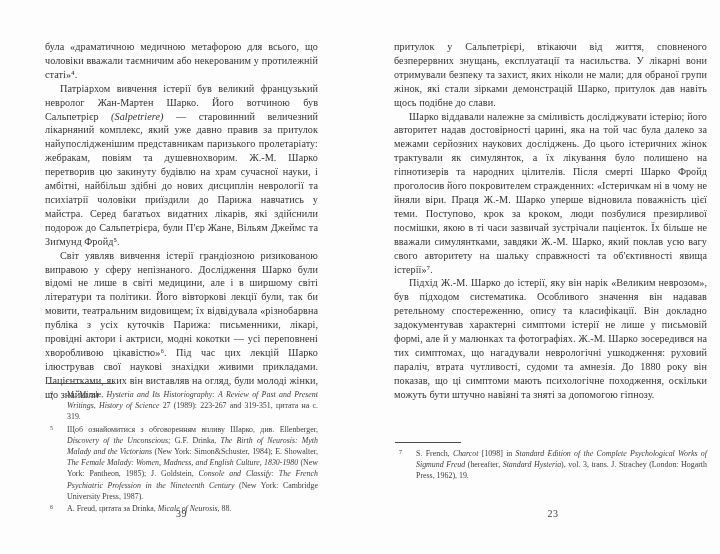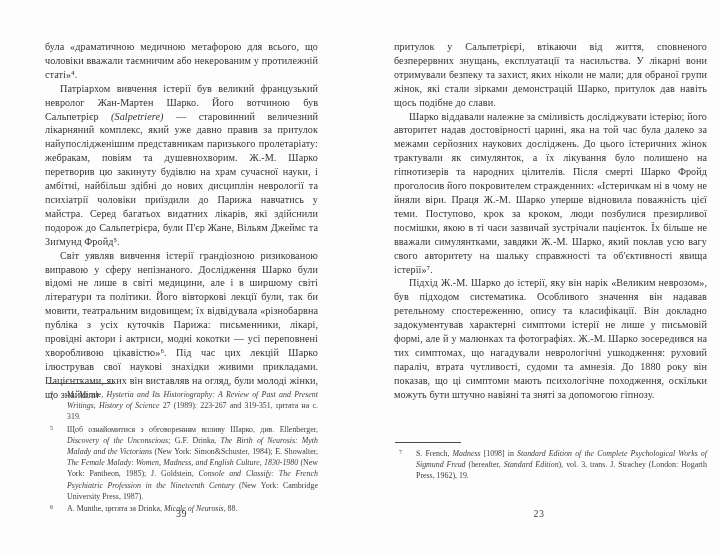--- a/index.html
+++ b/index.html
@@ -40,21 +40,21 @@
     font-size:6px;line-height:11.2px;vertical-align:top;
     position:relative;top:-1px;
   }
   .fnt{flex:1;}
   .pagenum{
     position:absolute;top:468px;
     font-size:10px;color:#3c3c3c;letter-spacing:0.5px;
     text-align:center;
   }
   .page.left .pagenum{left:0;width:273px;}
-  .page.right .pagenum{left:0;width:290px;}
+  .page.right .pagenum{left:14px;width:290px;}
 </style>
 </head>
 <body>
 
 <div class="sheet">
 
   <section class="page left">
     <div class="body">
       <p class="para cont"><span>була «драматичною медичною метафорою для всього, що чоловіки вважали таємничим або некерованим у протилежній статі»⁴.</span></p>
       <p class="para"><span>Патріархом вивчення істерії був великий французький невролог Жан-Мартен Шарко. Його вотчиною був Сальпетрієр </span><span class="it">(Salpetriere)</span><span> — старовинний величезний лікарняний комплекс, який уже давно правив за притулок найупослідженішим представникам паризького пролетаріату: жебракам, повіям та душевнохворим. Ж.-М. Шарко перетворив цю закинуту будівлю на храм сучасної науки, і амбітні, найбільш здібні до нових дисциплін неврології та психіатрії чоловіки приїздили до Парижа навчатись у майстра. Серед багатьох видатних лікарів, які здійснили подорож до Сальпетрієра, були П'єр Жане, Вільям Джеймс та Зиґмунд Фройд⁵.</span></p>
@@ -67,39 +67,39 @@
       <div class="fn">
         <span class="fnm">4</span>
         <span class="fnt"><span>M. Micale, </span><span class="it">Hysteria and Its Historiography: A Review of Past and Present Writings</span><span>, </span><span class="it">History of Science</span><span> 27 (1989): 223-267 and 319-351, цитата на с. 319.</span></span>
       </div>
       <div class="fn">
         <span class="fnm">5</span>
         <span class="fnt"><span>Щоб ознайомитися з обговоренням впливу Шарко, див. Ellenberger, </span><span class="it">Discovery of the Unconscious;</span><span> G.F. Drinka, </span><span class="it">The Birth of Neurosis: Myth Malady and the Victorians</span><span> (New York: Simon&amp;Schuster, 1984); E. Showalter, </span><span class="it">The Female Malady: Women, Madness, and English Culture, 1830-1980</span><span> (New York: Pantheon, 1985); J. Goldstein, </span><span class="it">Console and Classify: The French Psychiatric Profession in the Nineteenth Century</span><span> (New York: Cambridge University Press, 1987).</span></span>
       </div>
       <div class="fn">
         <span class="fnm">6</span>
-        <span class="fnt"><span>A. Munthe, цитата за Drinka, </span><span class="it">Micale of Neurosis</span><span>, 88.</span></span>
+        <span class="fnt"><span>A. Freud, цитата за Drinka, </span><span class="it">Micale of Neurosis</span><span>, 88.</span></span>
       </div>
     </div>
 
     <div class="pagenum">39</div>
   </section>
 
   <section class="page right">
     <div class="body">
       <p class="para cont"><span>притулок у Сальпетрієрі, втікаючи від життя, сповненого безперервних знущань, експлуатації та насильства. У лікарні вони отримували безпеку та захист, яких ніколи не мали; для обраної групи жінок, які стали зірками демонстрацій Шарко, притулок дав навіть щось подібне до слави.</span></p>
       <p class="para"><span>Шарко віддавали належне за сміливість досліджувати істерію; його авторитет надав достовірності царині, яка на той час була далеко за межами серйозних наукових досліджень. До цього істеричних жінок трактували як симулянток, а їх лікування було полишено на гіпнотизерів та народних цілителів. Після смерті Шарко Фройд проголосив його покровителем стражденних: «Істеричкам ні в чому не йняли віри. Праця Ж.-М. Шарко уперше відновила поважність цієї теми. Поступово, крок за кроком, люди позбулися презирливої посмішки, якою в ті часи зазвичай зустрічали пацієнток. Їх більше не вважали симулянтками, завдяки Ж.-М. Шарко, який поклав усю вагу свого авторитету на шальку справжності та об'єктивності явища істерії»⁷.</span></p>
       <p class="para"><span>Підхід Ж.-М. Шарко до істерії, яку він нарік «Великим неврозом», був підходом систематика. Особливого значення він надавав ретельному спостереженню, опису та класифікації. Він докладно задокументував характерні симптоми істерії не лише у письмовій формі, але й у малюнках та фотографіях. Ж.-М. Шарко зосередився на тих симптомах, що нагадували неврологічні ушкодження: руховий параліч, втрата чутливості, судоми та амнезія. До 1880 року він показав, що ці симптоми мають психологічне походження, оскільки можуть бути штучно навіяні та зняті за допомогою гіпнозу.</span></p>
     </div>
 
     <div class="fnrule"></div>
 
     <div class="footnotes">
       <div class="fn">
         <span class="fnm">7</span>
-        <span class="fnt"><span>S. French, </span><span class="it">Madness</span><span> [1098] in </span><span class="it">Standard Edition of the Complete Psychological Works of Sigmund Freud</span><span> (hereafter, </span><span class="it">Standard Edition</span><span>), vol. 3, trans. J. Strachey (London: Hogarth Press, 1962), 19.</span></span>
+        <span class="fnt"><span>S. French, </span><span class="it">Charcot</span><span> [1098] in </span><span class="it">Standard Edition of the Complete Psychological Works of Sigmund Freud</span><span> (hereafter, </span><span class="it">Standard Hysteria</span><span>), vol. 3, trans. J. Strachey (London: Hogarth Press, 1962), 19.</span></span>
       </div>
     </div>
 
     <div class="pagenum">23</div>
   </section>
 
 </div>
 
 </body></html>

